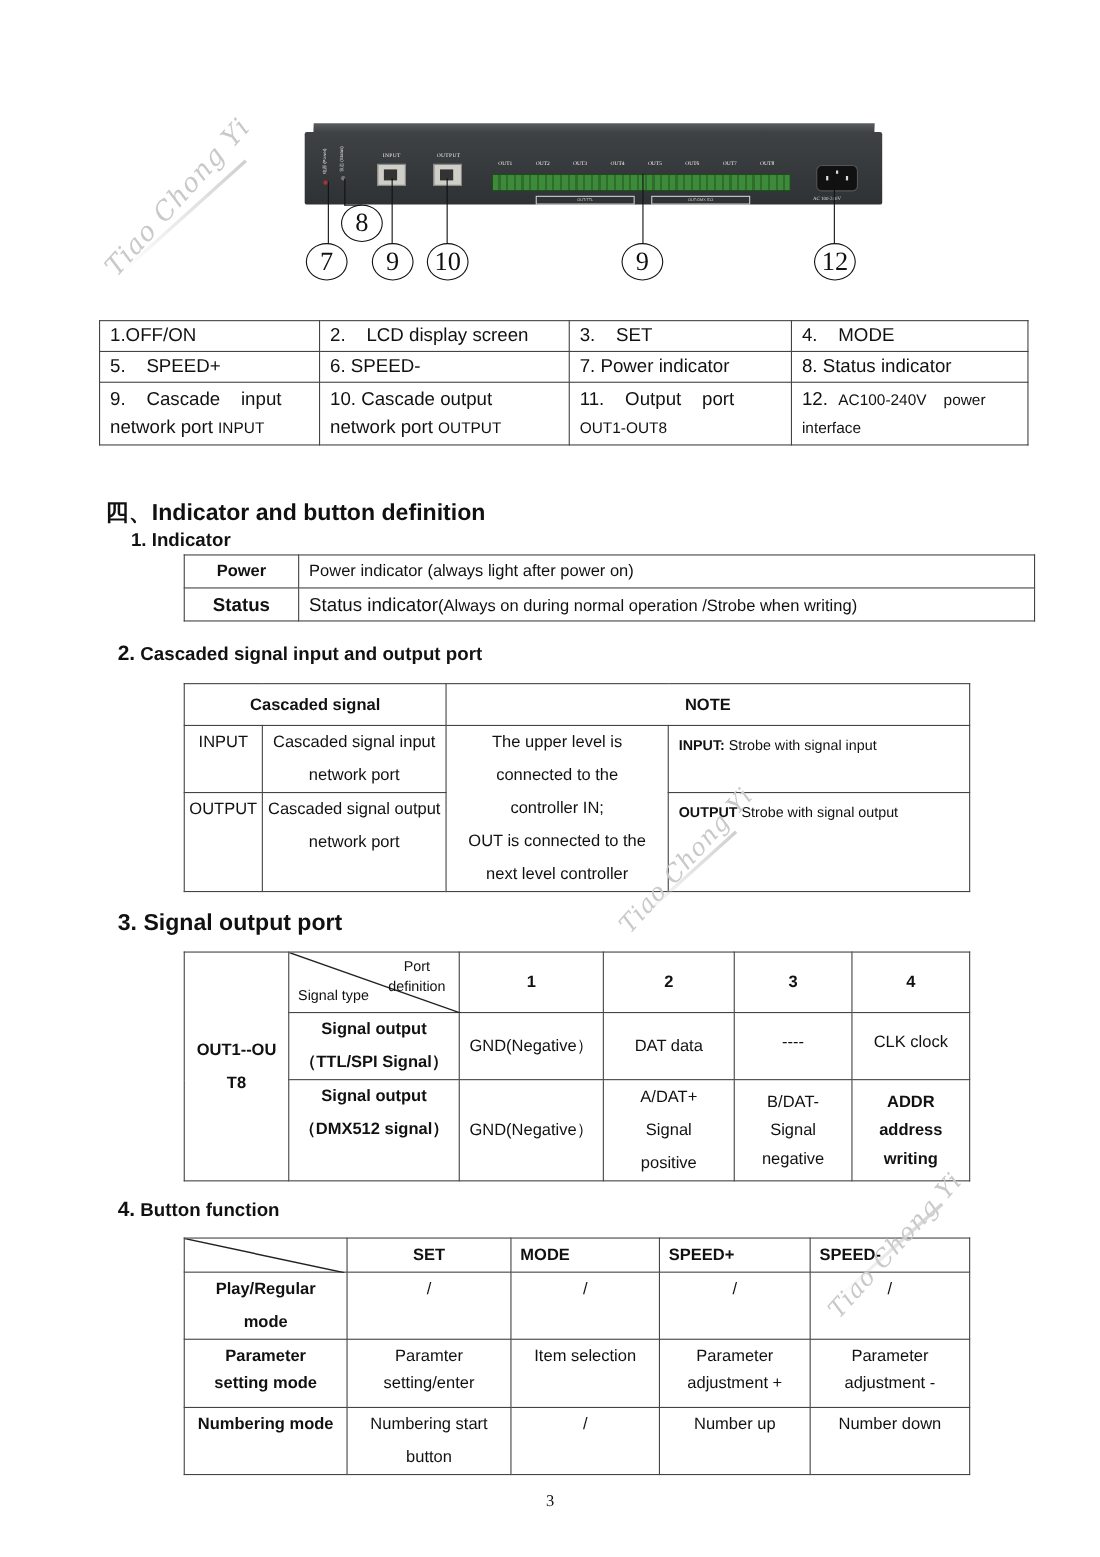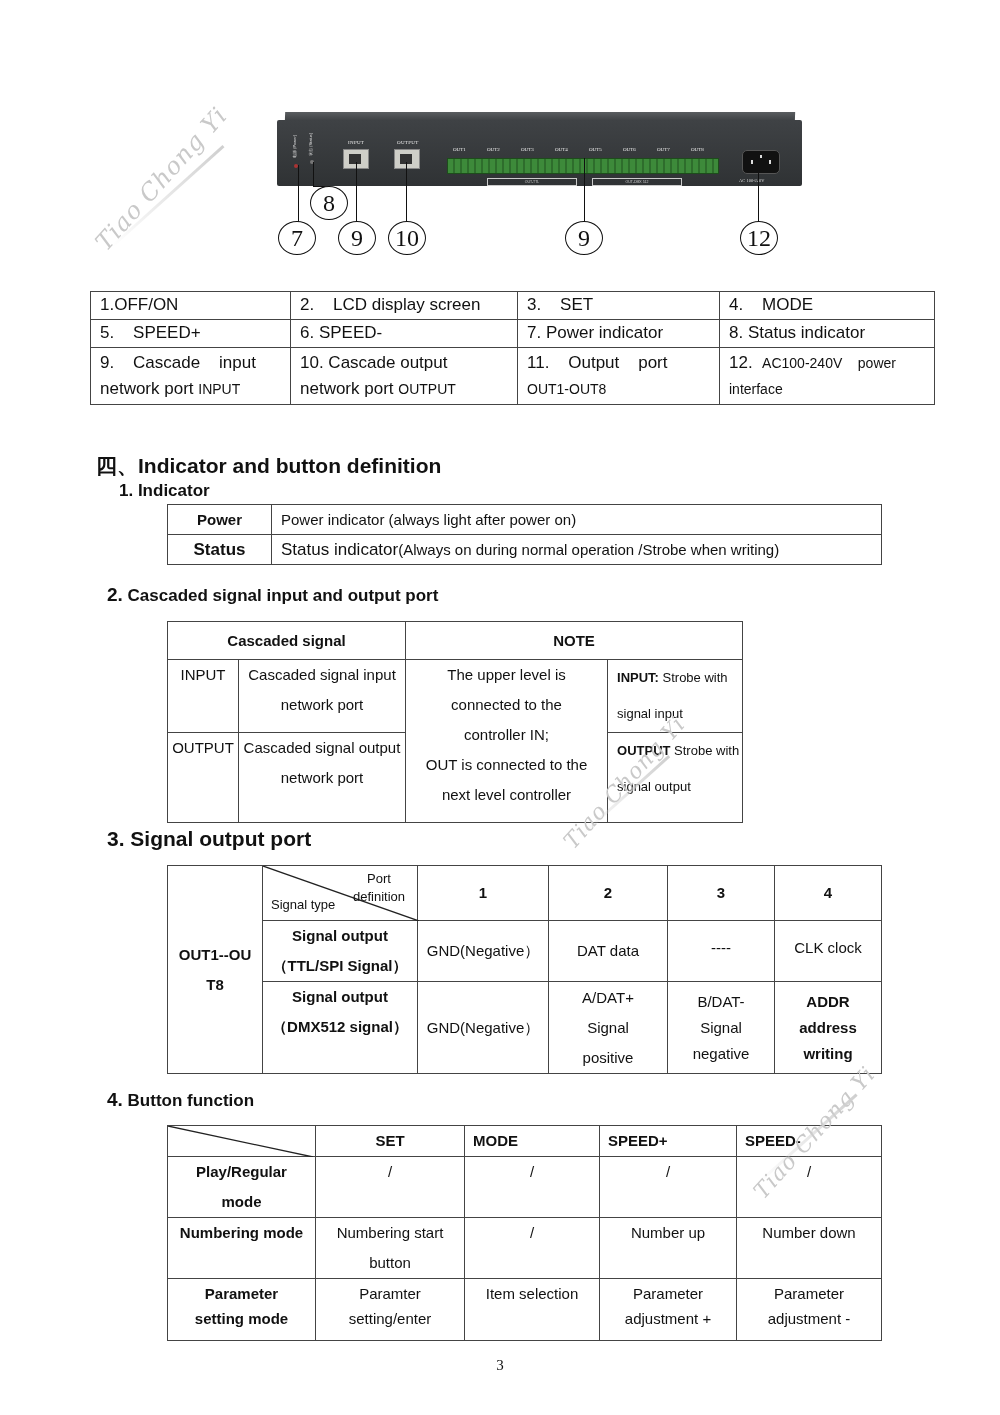--- a/index.html
+++ b/index.html
@@ -39,27 +39,27 @@
 
   .t1 { left: 90px; top: 291px; width: 844px; font-size: 17px; }
   .t1 td { padding: 2px 9px; height: 23px; line-height: 22px; vertical-align: top; }
   .t1 .tall { line-height: 26px; }
   .smallcap { font-size: 14px; }
 
   h2.sec { position:absolute; margin:12px; font-size: 21px; font-weight: bold; }
   h3.sub { position:absolute; margin:0; font-size: 17px; font-weight: bold; }
   h3.sub .num { font-size: 19px; }
 
-  .t2 { left: 167px; top: 504px; width: 715px; font-size: 15px; }
+  .t2 { left: 167px; top: 504px; width: 774px; font-size: 15px; }
   .t2 td { height: 29px; padding: 0 9px; }
   .t2 td.k { width: 86px; text-align:center; font-weight: bold; font-size: 15px; }
   .t2 td.v2 { font-size: 17px; }
   .t2 td.v2 small { font-size: 15px; }
 
-  .t3 { left: 167px; top: 621px; width: 576px; font-size: 15px; }
+  .t3 { left: 167px; top: 621px; width: 715px; font-size: 15px; }
   .t3 td { text-align:center; vertical-align: top; line-height: 30px; }
   .t3 .hdr { height: 37px; font-weight: bold; line-height: 37px; }
   .t3 .note { text-align:left; padding-left: 9px; font-size: 13px; line-height: 36px; }
   .t3 .note b { font-weight: bold; }
 
   .t4 { left: 167px; top: 865px; width: 715px; font-size: 15px; }
   .t4 td { text-align:center; vertical-align: middle; line-height: 30px; }
   .t4 .b { font-weight: bold; }
   .diag { position: relative; }
   .diag svg { position:absolute; left:0; top:0; }
@@ -312,47 +312,47 @@
   <tr style="height:60px;">
     <td class="b">
       <div>Play/Regular</div>
       <div>mode</div>
     </td>
     <td>/</td>
     <td>/</td>
     <td>/</td>
     <td>/</td>
   </tr>
-  <tr style="height:61px;">
-    <td class="b">Numbering mode</td>
-    <td>
-      <div>Numbering start</div>
-      <div>button</div>
-    </td>
-    <td>/</td>
-    <td>Number up</td>
-    <td>Number down</td>
-  </tr>
   <tr style="height:62px;">
     <td class="b" style="line-height:30px;">
       <div>Parameter</div>
       <div style="line-height:20px;">setting mode</div>
     </td>
     <td>
       <div>Paramter</div>
       <div style="line-height:20px;">setting/enter</div>
     </td>
     <td>Item selection</td>
     <td>
       <div>Parameter</div>
       <div style="line-height:20px;">adjustment +</div>
     </td>
     <td>
       <div>Parameter</div>
       <div style="line-height:20px;">adjustment -</div>
     </td>
   </tr>
+  <tr style="height:61px;">
+    <td class="b">Numbering mode</td>
+    <td>
+      <div>Numbering start</div>
+      <div>button</div>
+    </td>
+    <td>/</td>
+    <td>Number up</td>
+    <td>Number down</td>
+  </tr>
 </tbody>
   </table>
 <div class="watermark" style="left:730px; top:1120px; font-size:22px;">Tiao Chong Yi</div>
 <div class="wmline" style="left:760px; top:1180px; width:130px;"></div>
 
 <div class="pagenum">3</div>
 
 </body></html>

